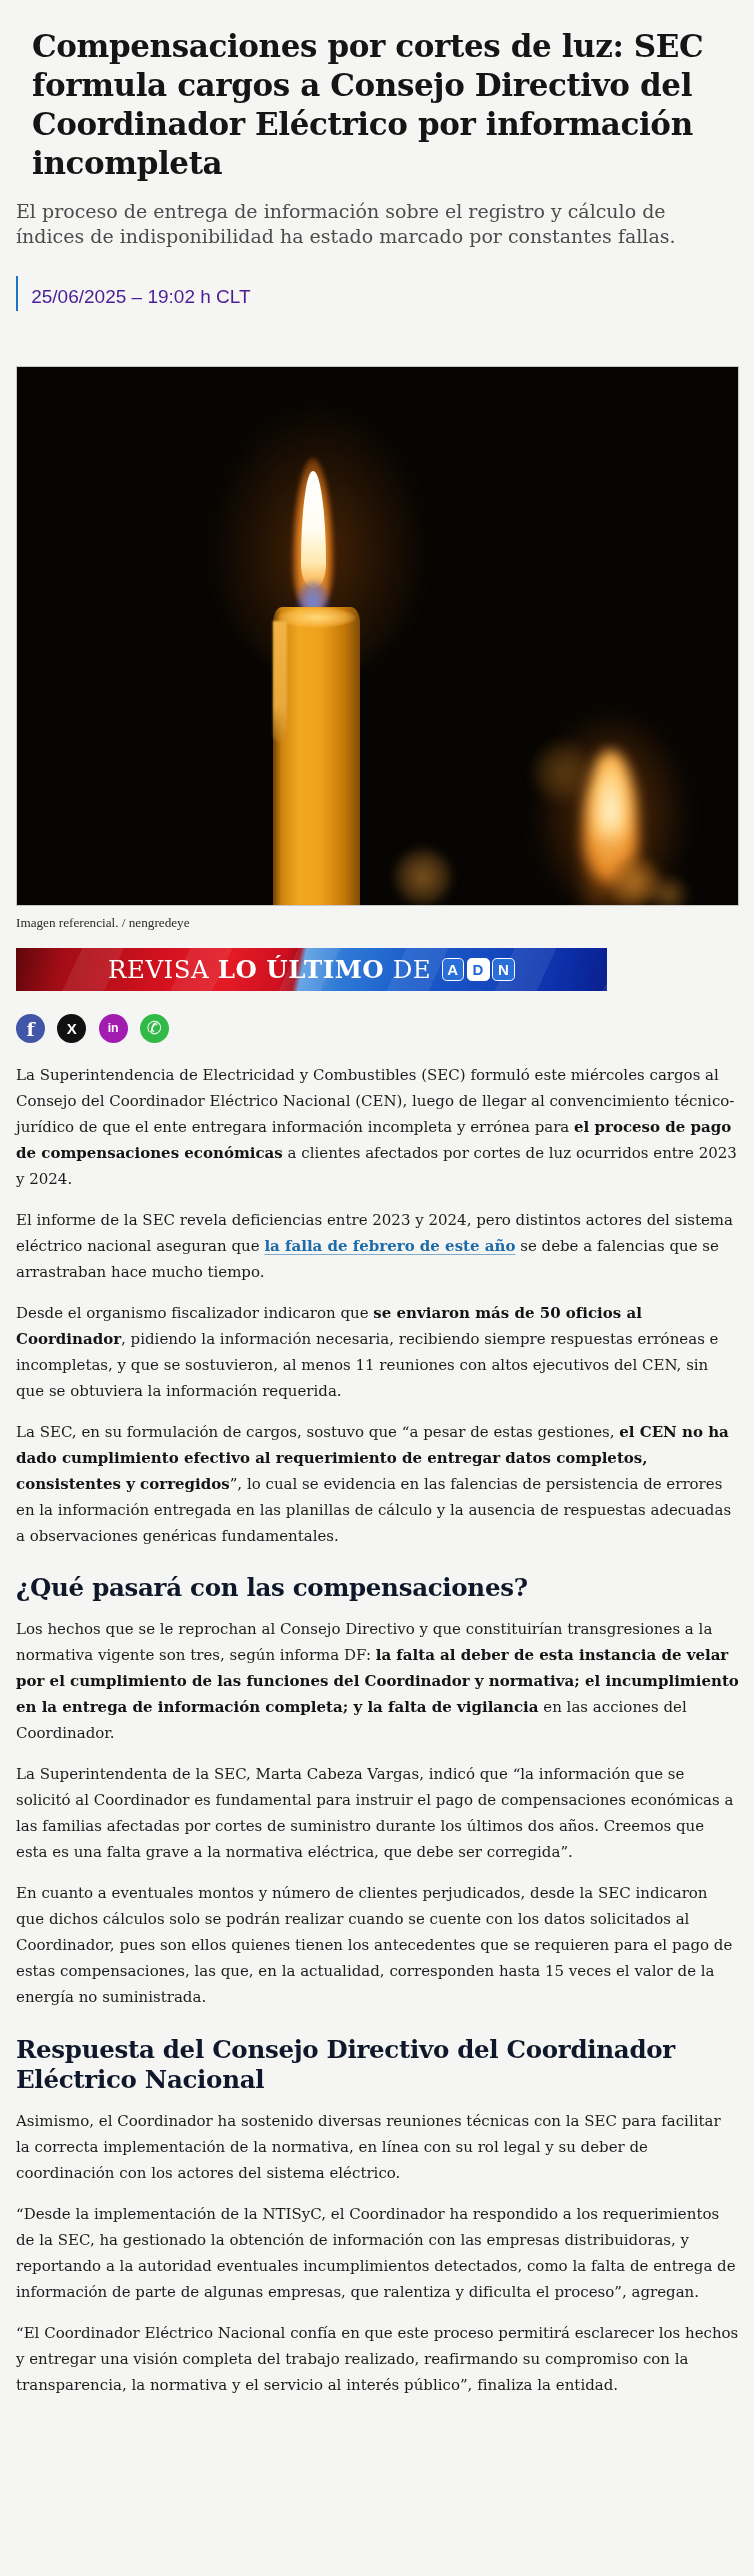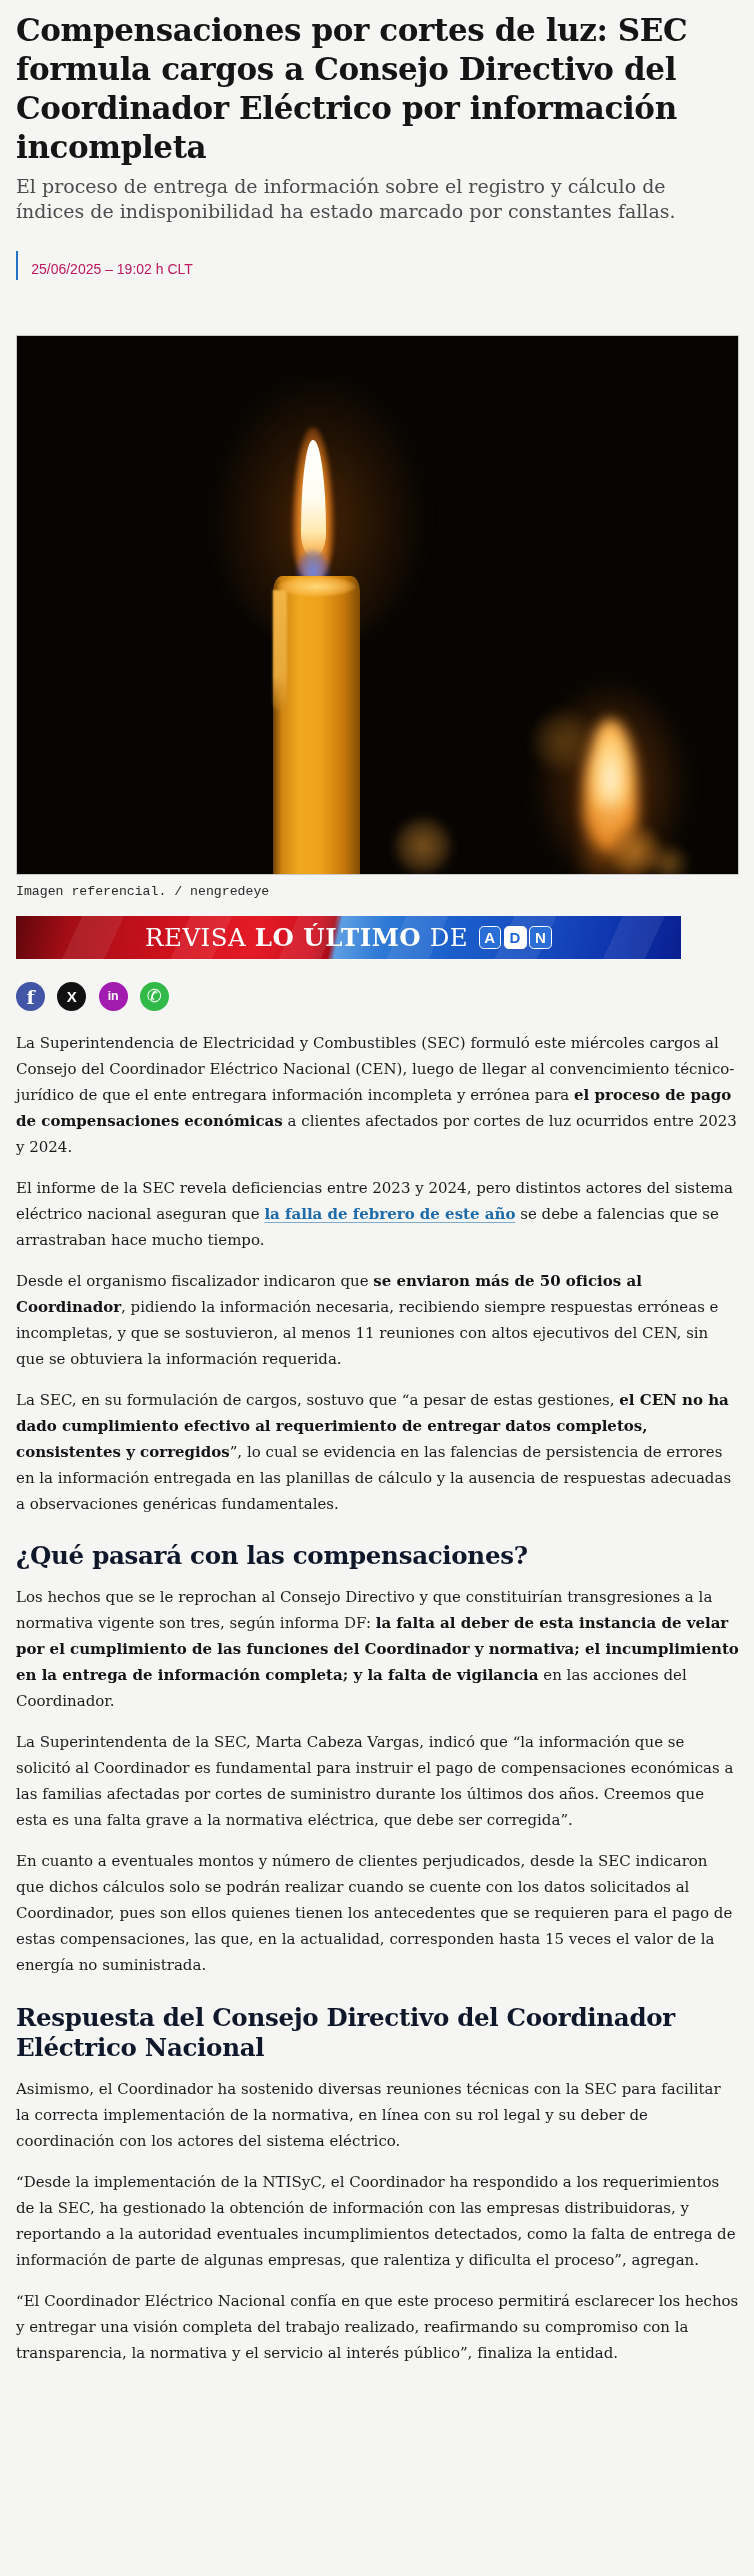--- a/index.html
+++ b/index.html
@@ -13,33 +13,33 @@
   body{
     width:755px;height:2576px;overflow:hidden;
     background:var(--page-bg);
     font-family:"DejaVu Serif","Liberation Serif",serif;
     color:var(--ink);
   }
   .content{margin:0 16px;padding-top:11.3px;}
 
   
   h1.title{
-    margin:0;font-size:31px;line-height:39px;font-weight:700;
+    margin:16px;font-size:31px;line-height:39px;font-weight:700;
     color:#151515;letter-spacing:-0.4px;
   }
   .subtitle{
     margin-top:7px;font-size:19px;line-height:24.5px;color:#4c4c4c;
   }
   .byline{
     margin-top:28px;border-left:2.8px solid var(--accent-blue);
     padding:1.9px 0 3.8px 13.2px;
     font-family:"Liberation Sans","DejaVu Sans",sans-serif;
   }
   .byline .author{font-size:14px;font-weight:700;color:#1d1d1d;}
-  .byline .datetime{font-size:14px;color:#be185d;margin-top:7.5px;}
+  .byline .datetime{font-size:19px;color:#4c1d95;margin-top:7.5px;}
 
   
   figure.hero{
     margin:55px 0 0 0;position:relative;width:723px;height:540px;
     background:#070503;overflow:hidden;border:0.9px solid #c9c9c9;
   }
   .hero div{position:absolute;}
   .candle-glow{left:193px;top:36px;width:217px;height:274px;border-radius:50%;
     background:radial-gradient(ellipse at 50% 55%, rgba(135,66,10,.5) 0%, rgba(90,45,6,.28) 45%, transparent 72%);
     filter:blur(7.5px);}
@@ -79,28 +79,28 @@
     background:radial-gradient(circle,rgba(198,126,38,.85) 0%,rgba(150,92,24,.4) 60%,transparent 75%);
     filter:blur(4.7px);}
   .bokeh-c{left:515px;top:374px;width:62px;height:62px;border-radius:50%;
     background:radial-gradient(circle,rgba(135,88,26,.6) 0%,rgba(100,64,18,.3) 60%,transparent 75%);
     filter:blur(5.7px);}
   .bokeh-d{left:630px;top:506px;width:43px;height:43px;border-radius:50%;
     background:radial-gradient(circle,rgba(205,135,42,.55) 0%,transparent 72%);
     filter:blur(4.7px);}
 
   figcaption.caption{
-    margin-top:8.5px;font-family:Liberation Mono, monospace;
+    margin-top:8.5px;font-family:Liberation Serif, serif;
     font-size:13.2px;color:#2a2a2a;
   }
 
   
   a.banner{
     margin-top:17px;display:flex;align-items:center;justify-content:center;
-    width:665px;height:43px;text-decoration:none;position:relative;overflow:hidden;
+    width:591px;height:43px;text-decoration:none;position:relative;overflow:hidden;
     background:linear-gradient(102deg,
       #5e070c 0%, #a30d15 8%, #d5121f 26%, #e31b26 36%, #cf1020 45%, #a90c1a 47.5%,
       #5d9fe3 48.5%, #2f7ad6 55%, #1b5ecb 66%, #1648bd 80%, #0c2fa8 92%, #0a1f8f 100%);
   }
   a.banner::before{content:"";position:absolute;inset:0;
     background:repeating-linear-gradient(115deg, rgba(255,255,255,0) 0 60px, rgba(255,255,255,.08) 60px 98px);}
   .banner-inner{position:relative;display:flex;align-items:center;gap:8.5px;
     color:#fff;font-size:24.5px;letter-spacing:0.5px;}
   .banner-inner .w400{font-weight:400;}
   .banner-inner .w700{font-weight:700;}

